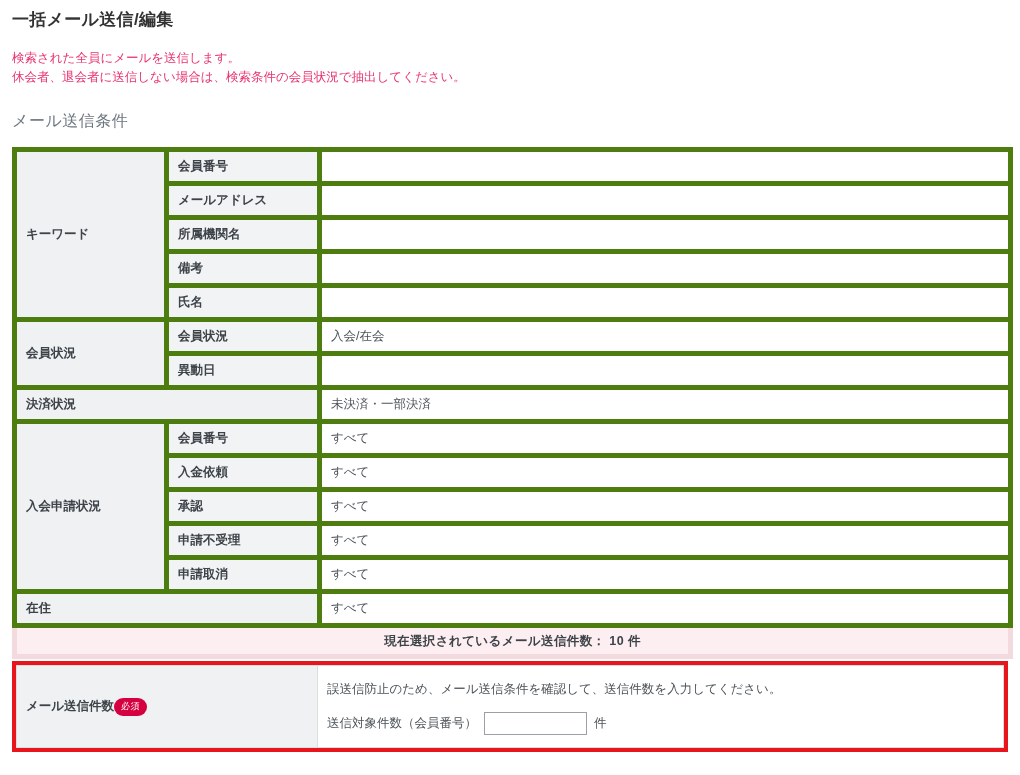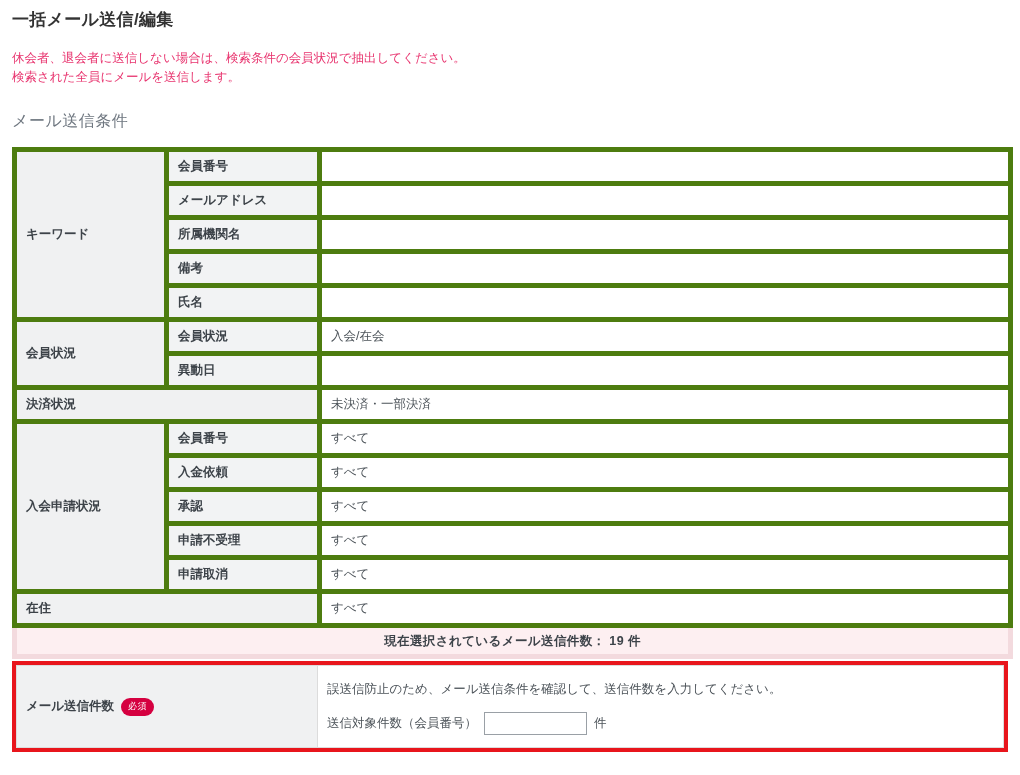--- a/index.html
+++ b/index.html
@@ -122,21 +122,20 @@
   }
   td.req-lbl {
     background: #f0f1f2;
     font-weight: bold;
     color: #3d4349;
     height: 82px;
   }
   .req-lbl-inner {
     display: flex;
     align-items: center;
-    gap: 7px;
   }
   .badge-required {
     display: inline-block;
     background: #d50040;
     color: #ffffff;
     font-size: 9px;
     font-weight: normal;
     line-height: 1;
     padding: 4px 7px 5px 7px;
     border-radius: 9px;
@@ -176,22 +175,22 @@
   }
 </style>
 </head>
 <body>
 
 <div class="page">
 
   <h1 class="page-title">一括メール送信/編集</h1>
 
   <div class="notice">
+    <div>検索された全員にメールを送信します。</div>
     <div>休会者、退会者に送信しない場合は、検索条件の会員状況で抽出してください。</div>
-    <div>検索された全員にメールを送信します。</div>
   </div>
 
   <div class="section-title">メール送信条件</div>
 
   <table class="cond-table">
     <colgroup>
       <col class="c-label">
         <col class="c-sublabel">
         <col class="c-value">
     </colgroup>
@@ -255,21 +254,21 @@
         <td class="sublbl">申請取消</td>
         <td class="val">すべて</td>
       </tr>
 
       <tr>
         <td class="lbl" colspan="2">在住</td>
         <td class="val">すべて</td>
       </tr>
 
       <tr class="count-row">
-        <td colspan="3">現在選択されているメール送信件数： 19 件</td>
+        <td colspan="3">現在選択されているメール送信件数： 10 件</td>
       </tr>
     </tbody>
   </table>
 
   <div class="highlight-wrap">
     <table class="req-table">
       <colgroup>
           <col class="c-reqlabel">
           <col>
         </colgroup>

